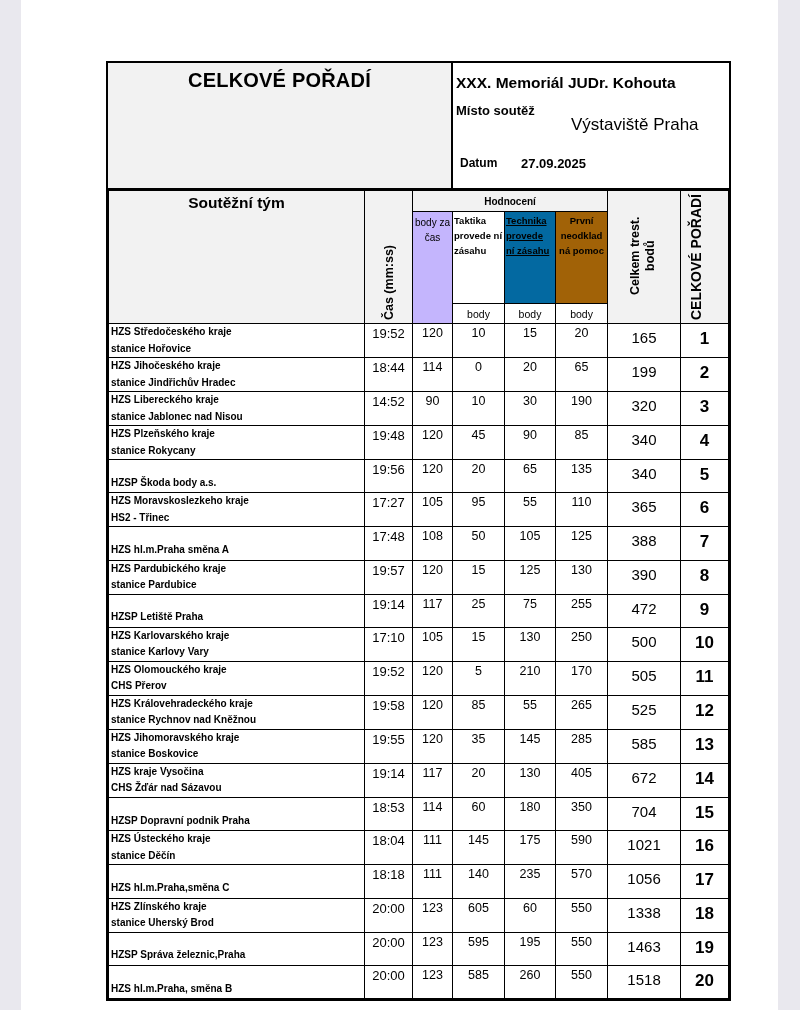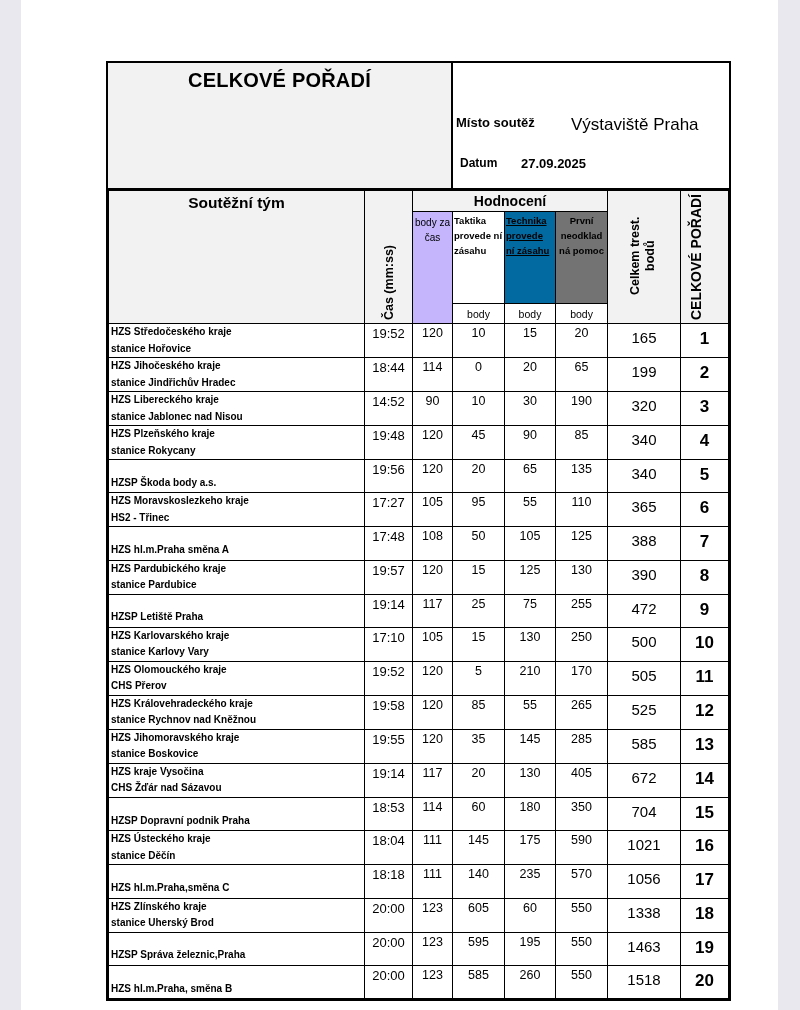--- a/index.html
+++ b/index.html
@@ -4,32 +4,32 @@
 <style>
   html,body{margin:0;padding:0;}
   body{width:800px;height:1010px;background:#e9e8ee;position:relative;overflow:hidden;font-family:"Liberation Sans",sans-serif;}
   .page{position:absolute;left:21px;top:0;width:757px;height:1010px;background:#ffffff;}
   .sheet{position:absolute;left:85px;top:61px;width:625px;border:2px solid #000;box-sizing:border-box;}
   .top{display:flex;height:125px;border-bottom:2px solid #000;}
   .top-left{width:343px;border-right:2px solid #000;background:#f2f2f2;text-align:center;}
   .top-left .title{font-weight:bold;font-size:20px;margin-top:6px;letter-spacing:0.2px;}
   .top-right{flex:1;position:relative;}
   .evt{position:absolute;left:3px;top:11px;font-weight:bold;font-size:15.5px;}
-  .place-l{position:absolute;left:3px;top:52px;font-weight:bold;font-size:13px;}
+  .place-l{position:absolute;left:3px;top:40px;font-weight:bold;font-size:13px;}
   .place-v{position:absolute;left:118px;top:52px;font-size:17px;}
   .date-l{position:absolute;left:7px;top:93px;font-weight:bold;font-size:12px;}
   .date-v{position:absolute;left:68px;top:93px;font-weight:bold;font-size:13px;}
   table{border-collapse:collapse;width:100%;table-layout:fixed;}
   td,th{border:1.5px solid #000;padding:0;box-sizing:border-box;}
   th{background:#f2f2f2;font-weight:bold;}
   .hdr-team{font-size:15.5px;vertical-align:top;padding-top:3px;margin-top:8px;}
   .vert{writing-mode:vertical-rl;transform:rotate(180deg);white-space:nowrap;}
   .hdr-time{vertical-align:bottom;font-size:12.5px;}
   .hdr-time .vert{display:inline-block;padding-bottom:2px;}
-  .hdr-hod{font-size:14px;height:21px;}
+  .hdr-hod{font-size:10px;height:21px;}
   .hdr-sub{font-size:9.5px;line-height:15px;vertical-align:top;text-align:left;padding:1px 1px;font-weight:bold;}
   .hdr-sub.c{text-align:center;}
   .hdr-sub.nb{font-weight:normal;text-align:center;font-size:10px;}
   .hdr-unit{font-weight:normal;font-size:10.5px;height:20px;}
   .hdr-total{font-size:12.5px;vertical-align:middle;}
   .hdr-total .vert{display:inline-block;line-height:15px;text-align:center;}
   .hdr-rank{font-size:14px;vertical-align:bottom;}
   .hdr-rank .vert{display:inline-block;line-height:16px;text-align:left;padding-bottom:3px;}
   tr.r td{height:33.3px;}
   td.team{font-weight:bold;font-size:10px;line-height:16.5px;padding-left:2px;vertical-align:top;white-space:nowrap;overflow:hidden;}
@@ -42,20 +42,21 @@
 </head>
 <body>
 
 <div class="page">
   <div class="sheet">
     <div class="top">
       <div class="top-left">
         <div class="title">CELKOVÉ POŘADÍ</div>
       </div>
       <div class="top-right">
+        <div class="evt">XXX. Memoriál JUDr. Kohouta</div>
         <div class="place-l">Místo soutěž</div>
         <div class="place-v">Výstaviště Praha</div>
         <div class="date-l">Datum</div>
         <div class="date-v">27.09.2025</div>
       </div>
     </div>
 
     <table>
       <colgroup>
         <col style="width:256px">
@@ -72,21 +73,21 @@
           <th rowspan="3" class="hdr-team">Soutěžní tým</th>
           <th rowspan="3" class="hdr-time"><span class="vert">Čas (mm:ss)</span></th>
           <th colspan="4" class="hdr-hod">Hodnocení</th>
           <th rowspan="3" class="hdr-total"><span class="vert" style="width:32px;white-space:normal;height:110px">Celkem trest. bodů</span></th>
           <th rowspan="3" class="hdr-rank"><span class="vert" style="width:34px;white-space:normal;">CELKOVÉ POŘADÍ</span></th>
         </tr>
         <tr style="height:56px">
           <th rowspan="2" class="hdr-sub nb" style="background:#c4b5fd;padding-top:3px;">body za čas</th>
           <th class="hdr-sub" style="background:#fff;">Taktika provede ní zásahu</th>
           <th class="hdr-sub" style="background:#0369a1;text-decoration:underline;">Technika provede ní zásahu</th>
-          <th class="hdr-sub c" style="background:#737373;">První neodklad ná pomoc</th>
+          <th class="hdr-sub c" style="background:#a16207;">První neodklad ná pomoc</th>
         </tr>
         <tr>
           <th class="hdr-unit" style="background:#fff;">body</th>
           <th class="hdr-unit" style="background:#fff;">body</th>
           <th class="hdr-unit" style="background:#fff;">body</th>
         </tr>
       </thead>
       <tbody id="rows">
           <tr class="r">
             <td class="team">

